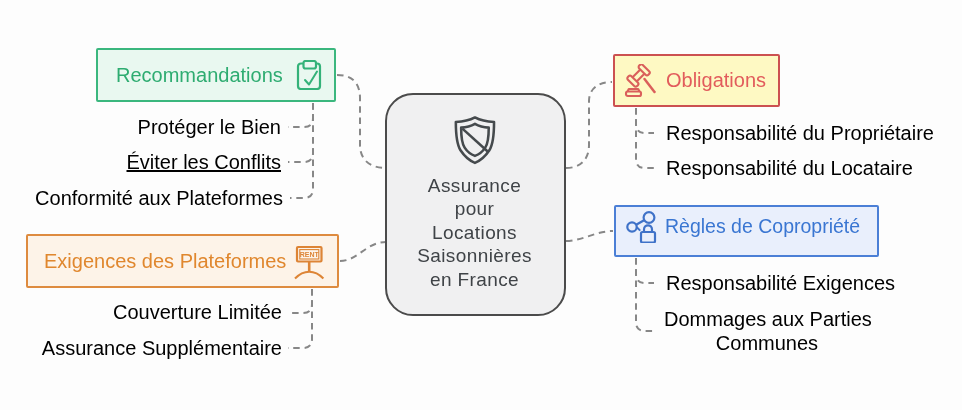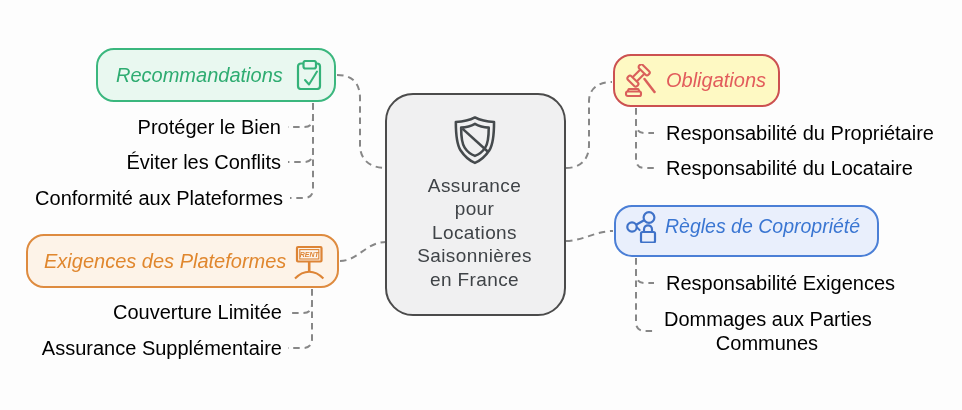--- a/index.html
+++ b/index.html
@@ -1,18 +1,18 @@
 <!DOCTYPE html>
 <html><head>
 <meta charset="utf-8">
 <style>
   html,body{margin:0;padding:0;}
   body{width:962px;height:410px;background:#fdfdfd;font-family:"Liberation Sans",sans-serif;overflow:hidden;}
   .stage{position:relative;width:962px;height:410px;}
-  .box{position:absolute;box-sizing:border-box;display:flex;align-items:center;border-radius:18px;font-style:italic;}
+  .box{position:absolute;box-sizing:border-box;display:flex;align-items:center;border-radius:2px;}
   .lbl{white-space:nowrap;}
   .item{position:absolute;white-space:nowrap;font-size:20px;color:#000000;line-height:25px;}
   svg{display:block;}
 </style>
 </head>
 <body>
 <div class="stage">
 
   <svg width="962" height="410" style="position:absolute;left:0;top:0;" fill="none" stroke="#878787" stroke-width="2" stroke-dasharray="6.5 4.8">
 
@@ -86,21 +86,21 @@
       <path d="M13.2 15.7 L21.5 11"></path>
       <path d="M13.8 18.2 L17.2 21.6" stroke-width="2"></path>
       <circle cx="26" cy="8.5" r="5.4"></circle>
       <path d="M21 23 L21 20.5 C21 17.8 23 16.3 25 16.3 C27 16.3 29 17.8 29 20.5 L29 23"></path>
       <rect x="18" y="23" width="14" height="10.5" rx="1.5"></rect>
     </svg>
     <span class="lbl" style="font-size:19.5px;color:#3a76d2;">Règles de Copropriété</span>
   </div>
 
   <div class="item" style="right:681px;top:114.5px;">Protéger le Bien</div>
-  <div class="item" style="right:681px;top:149.5px;">Éviter les Conflits</div>
+  <div class="item" style="right:681px;top:149.5px;text-decoration:underline;">Éviter les Conflits</div>
   <div class="item" style="right:680px;top:300px;">Couverture Limitée</div>
   <div class="item" style="right:679px;top:185.5px;">Conformité aux Plateformes</div>
   <div class="item" style="right:680px;top:335.5px;">Assurance Supplémentaire</div>
 
   <div class="item" style="left:666px;top:120.5px;">Responsabilité du Propriétaire</div>
   <div class="item" style="left:666px;top:155.5px;">Responsabilité du Locataire</div>
   <div class="item" style="left:666px;top:270.5px;">Responsabilité Exigences</div>
   <div class="item" style="left:664px;top:306.5px;width:206px;text-align:center;line-height:24px;">Dommages aux Parties<br>Communes</div>
 
 </div>

